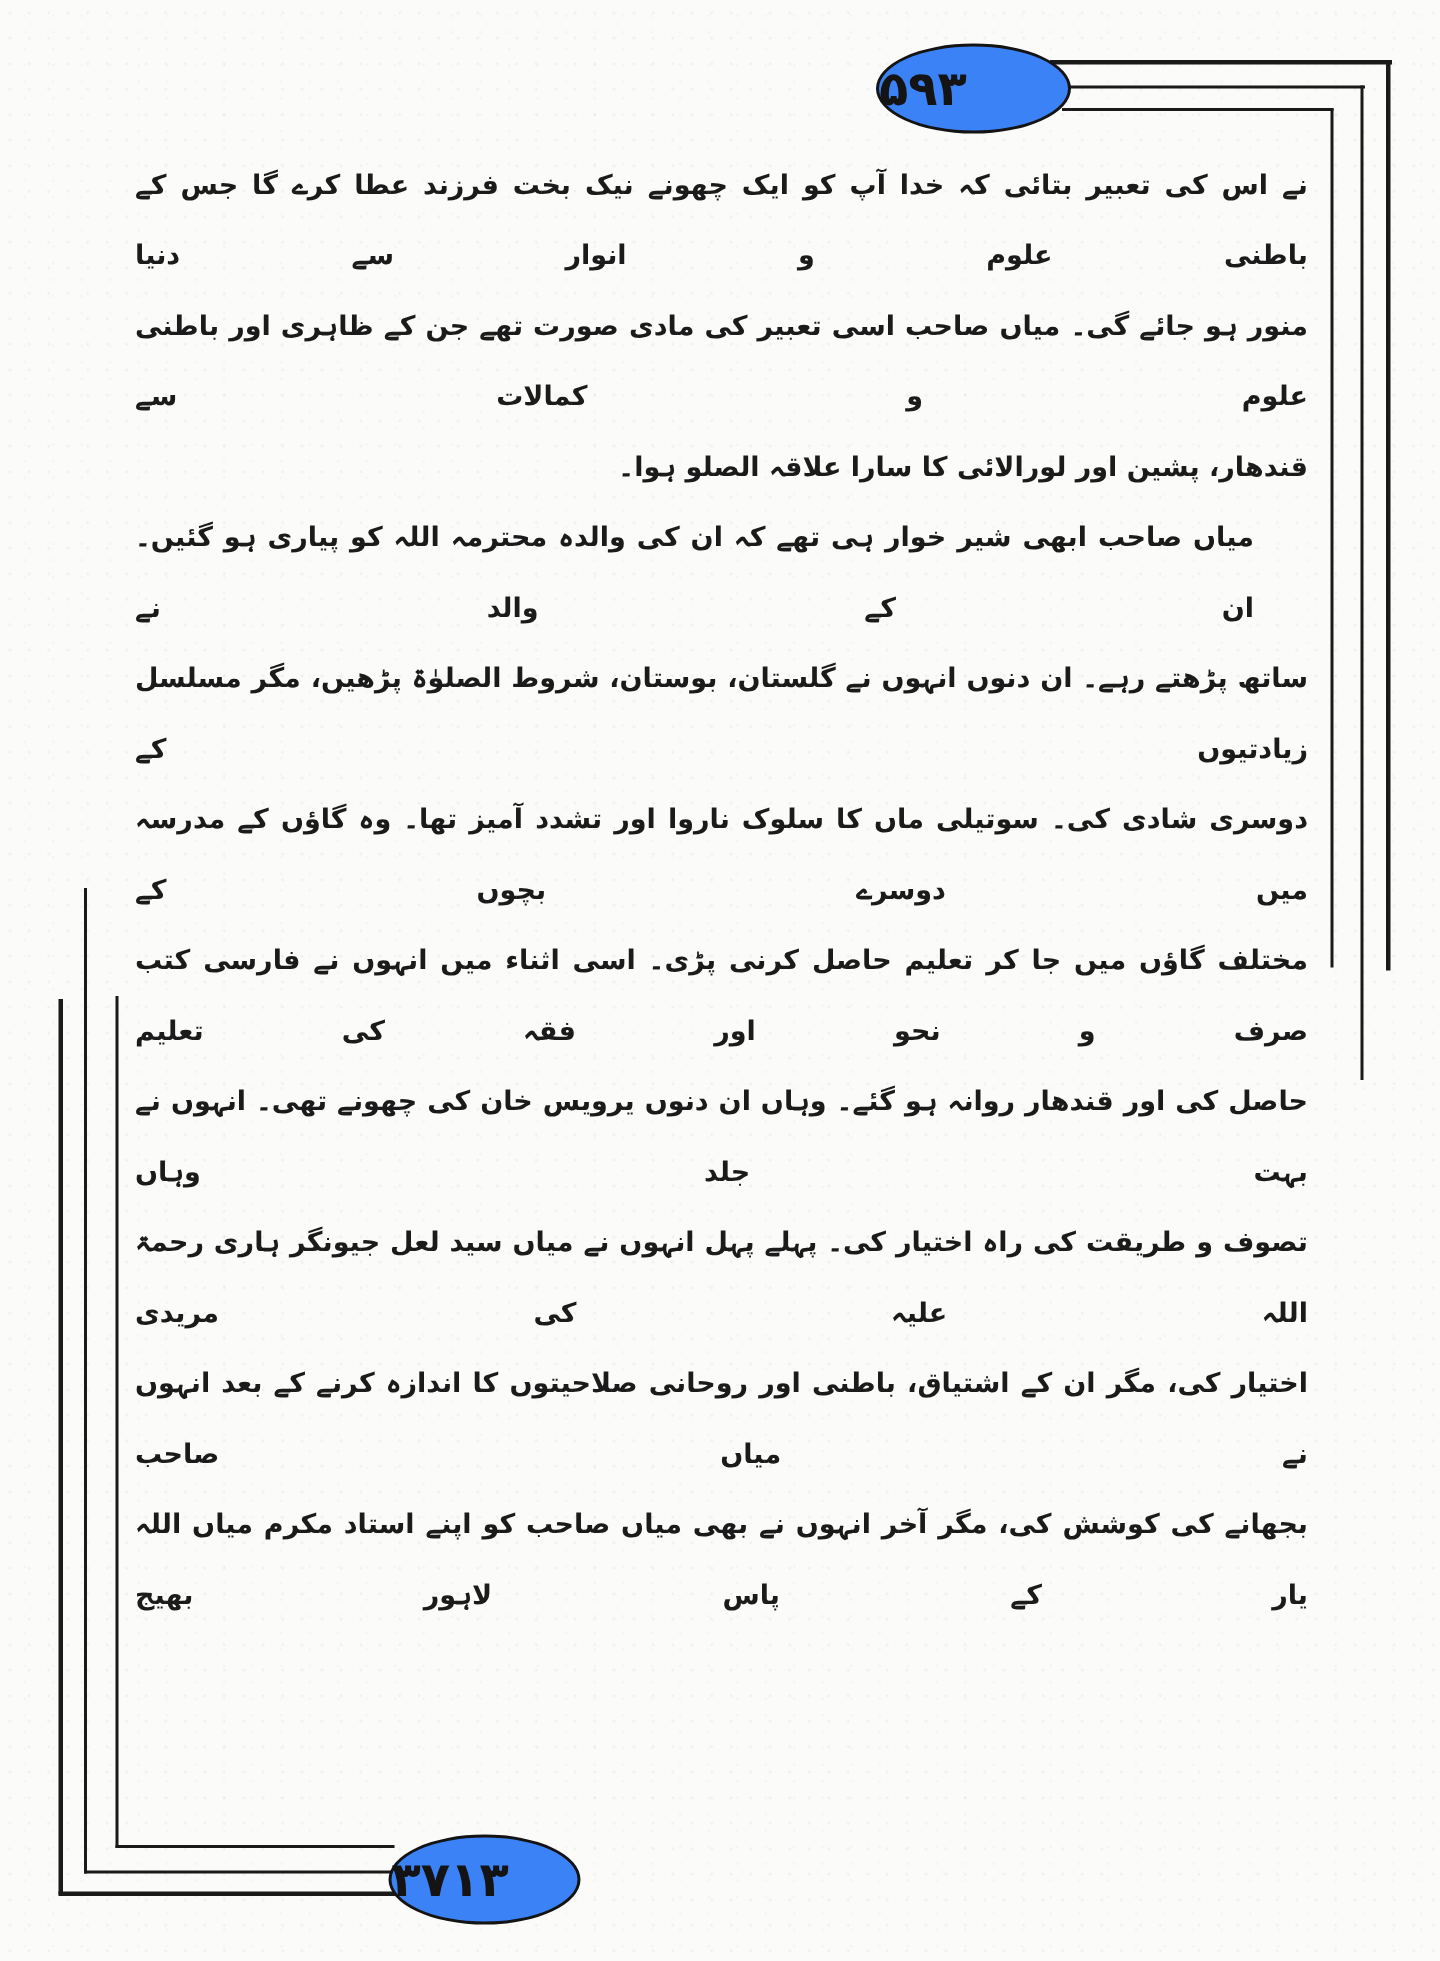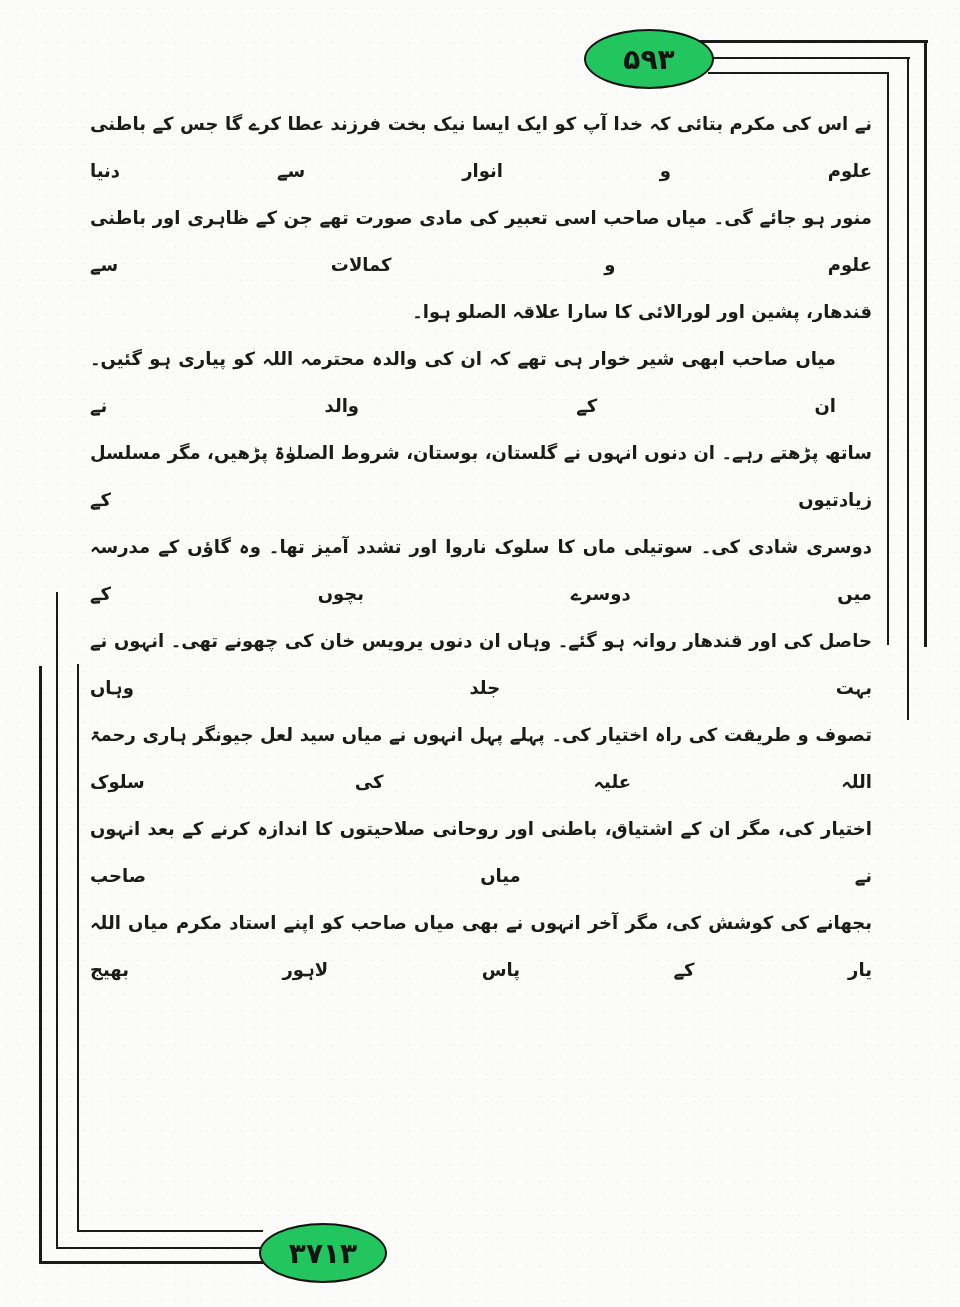--- a/index.html
+++ b/index.html
@@ -23,23 +23,23 @@
   .r-mid  {left:907px;top:57px;width:2px;height:663px;}
   .r-inner{left:887px;top:72px;width:2px;height:573px;}
   .l-mid  {left:56px;top:592px;width:2px;height:657px;}
   .l-inner{left:77px;top:664px;width:2px;height:568px;}
   .l-outer{left:39px;top:666px;width:3px;height:597px;}
   .b-inner{left:77px;top:1230px;width:186px;height:2px;}
   .b-mid  {left:56px;top:1247px;width:207px;height:2px;}
   .b-outer{left:39px;top:1261px;width:229px;height:3px;}
   
   .cartouche{
-    position:absolute;background:#22c55e;border:2.5px solid #141414;border-radius:50%;
-    display:flex;align-items:center;justify-content:center;
-    font-size:28px;font-weight:bold;color:#141414;direction:rtl;
+    position:absolute;background:#3b82f6;border:2.5px solid #141414;border-radius:50%;
+    display:flex;align-items:center;justify-content:flex-end;
+    font-size:32px;font-weight:bold;color:#141414;direction:rtl;
   }
   .cartouche.top{left:584px;top:29px;width:126px;height:56px;}
   .cartouche.bottom{left:259px;top:1223px;width:124px;height:56px;}
   
   .text-block{
     position:absolute;left:90px;top:100px;width:782px;
     direction:rtl;unicode-bidi:embed;
     color:#1b1b1b;font-size:18px;font-weight:bold;line-height:47px;
   }
   .line{text-align:justify;text-align-last:justify;}
@@ -65,26 +65,27 @@
   <div class="fl b-inner"></div>
 
   <div class="cartouche top">
     <span>۵۹۳</span>
   </div>
   <div class="cartouche bottom">
     <span>۳۷۱۳</span>
   </div>
 
   <div class="text-block">
-    <div class="line">نے اس کی مکرم بتائی کہ خدا آپ کو ایک ایسا نیک بخت فرزند عطا کرے گا جس کے باطنی علوم و انوار سے دنیا</div>
+    <div class="line">نے اس کی تعبیر بتائی کہ خدا آپ کو ایک چھونے نیک بخت فرزند عطا کرے گا جس کے باطنی علوم و انوار سے دنیا</div>
     <div class="line">منور ہو جائے گی۔ میاں صاحب اسی تعبیر کی مادی صورت تھے جن کے ظاہری اور باطنی علوم و کمالات سے</div>
     <div class="line end">قندھار، پشین اور لورالائی کا سارا علاقہ الصلو ہوا۔</div>
     <div class="line indent">میاں صاحب ابھی شیر خوار ہی تھے کہ ان کی والدہ محترمہ اللہ کو پیاری ہو گئیں۔ ان کے والد نے</div>
     <div class="line">ساتھ پڑھتے رہے۔ ان دنوں انہوں نے گلستان، بوستان، شروط الصلوٰۃ پڑھیں، مگر مسلسل زیادتیوں کے</div>
     <div class="line">دوسری شادی کی۔ سوتیلی ماں کا سلوک ناروا اور تشدد آمیز تھا۔ وہ گاؤں کے مدرسہ میں دوسرے بچوں کے</div>
+    <div class="line">مختلف گاؤں میں جا کر تعلیم حاصل کرنی پڑی۔ اسی اثناء میں انہوں نے فارسی کتب صرف و نحو اور فقہ کی تعلیم</div>
     <div class="line">حاصل کی اور قندھار روانہ ہو گئے۔ وہاں ان دنوں یرویس خان کی چھونے تھی۔ انہوں نے بہت جلد وہاں</div>
-    <div class="line">تصوف و طریقت کی راہ اختیار کی۔ پہلے پہل انہوں نے میاں سید لعل جیونگر ہاری رحمۃ اللہ علیہ کی سلوک</div>
+    <div class="line">تصوف و طریقت کی راہ اختیار کی۔ پہلے پہل انہوں نے میاں سید لعل جیونگر ہاری رحمۃ اللہ علیہ کی مریدی</div>
     <div class="line">اختیار کی، مگر ان کے اشتیاق، باطنی اور روحانی صلاحیتوں کا اندازہ کرنے کے بعد انہوں نے میاں صاحب</div>
     <div class="line">بجھانے کی کوشش کی، مگر آخر انہوں نے بھی میاں صاحب کو اپنے استاد مکرم میاں اللہ یار کے پاس لاہور بھیج</div>
 
   </div>
 
 </div>
 
 </body></html>

